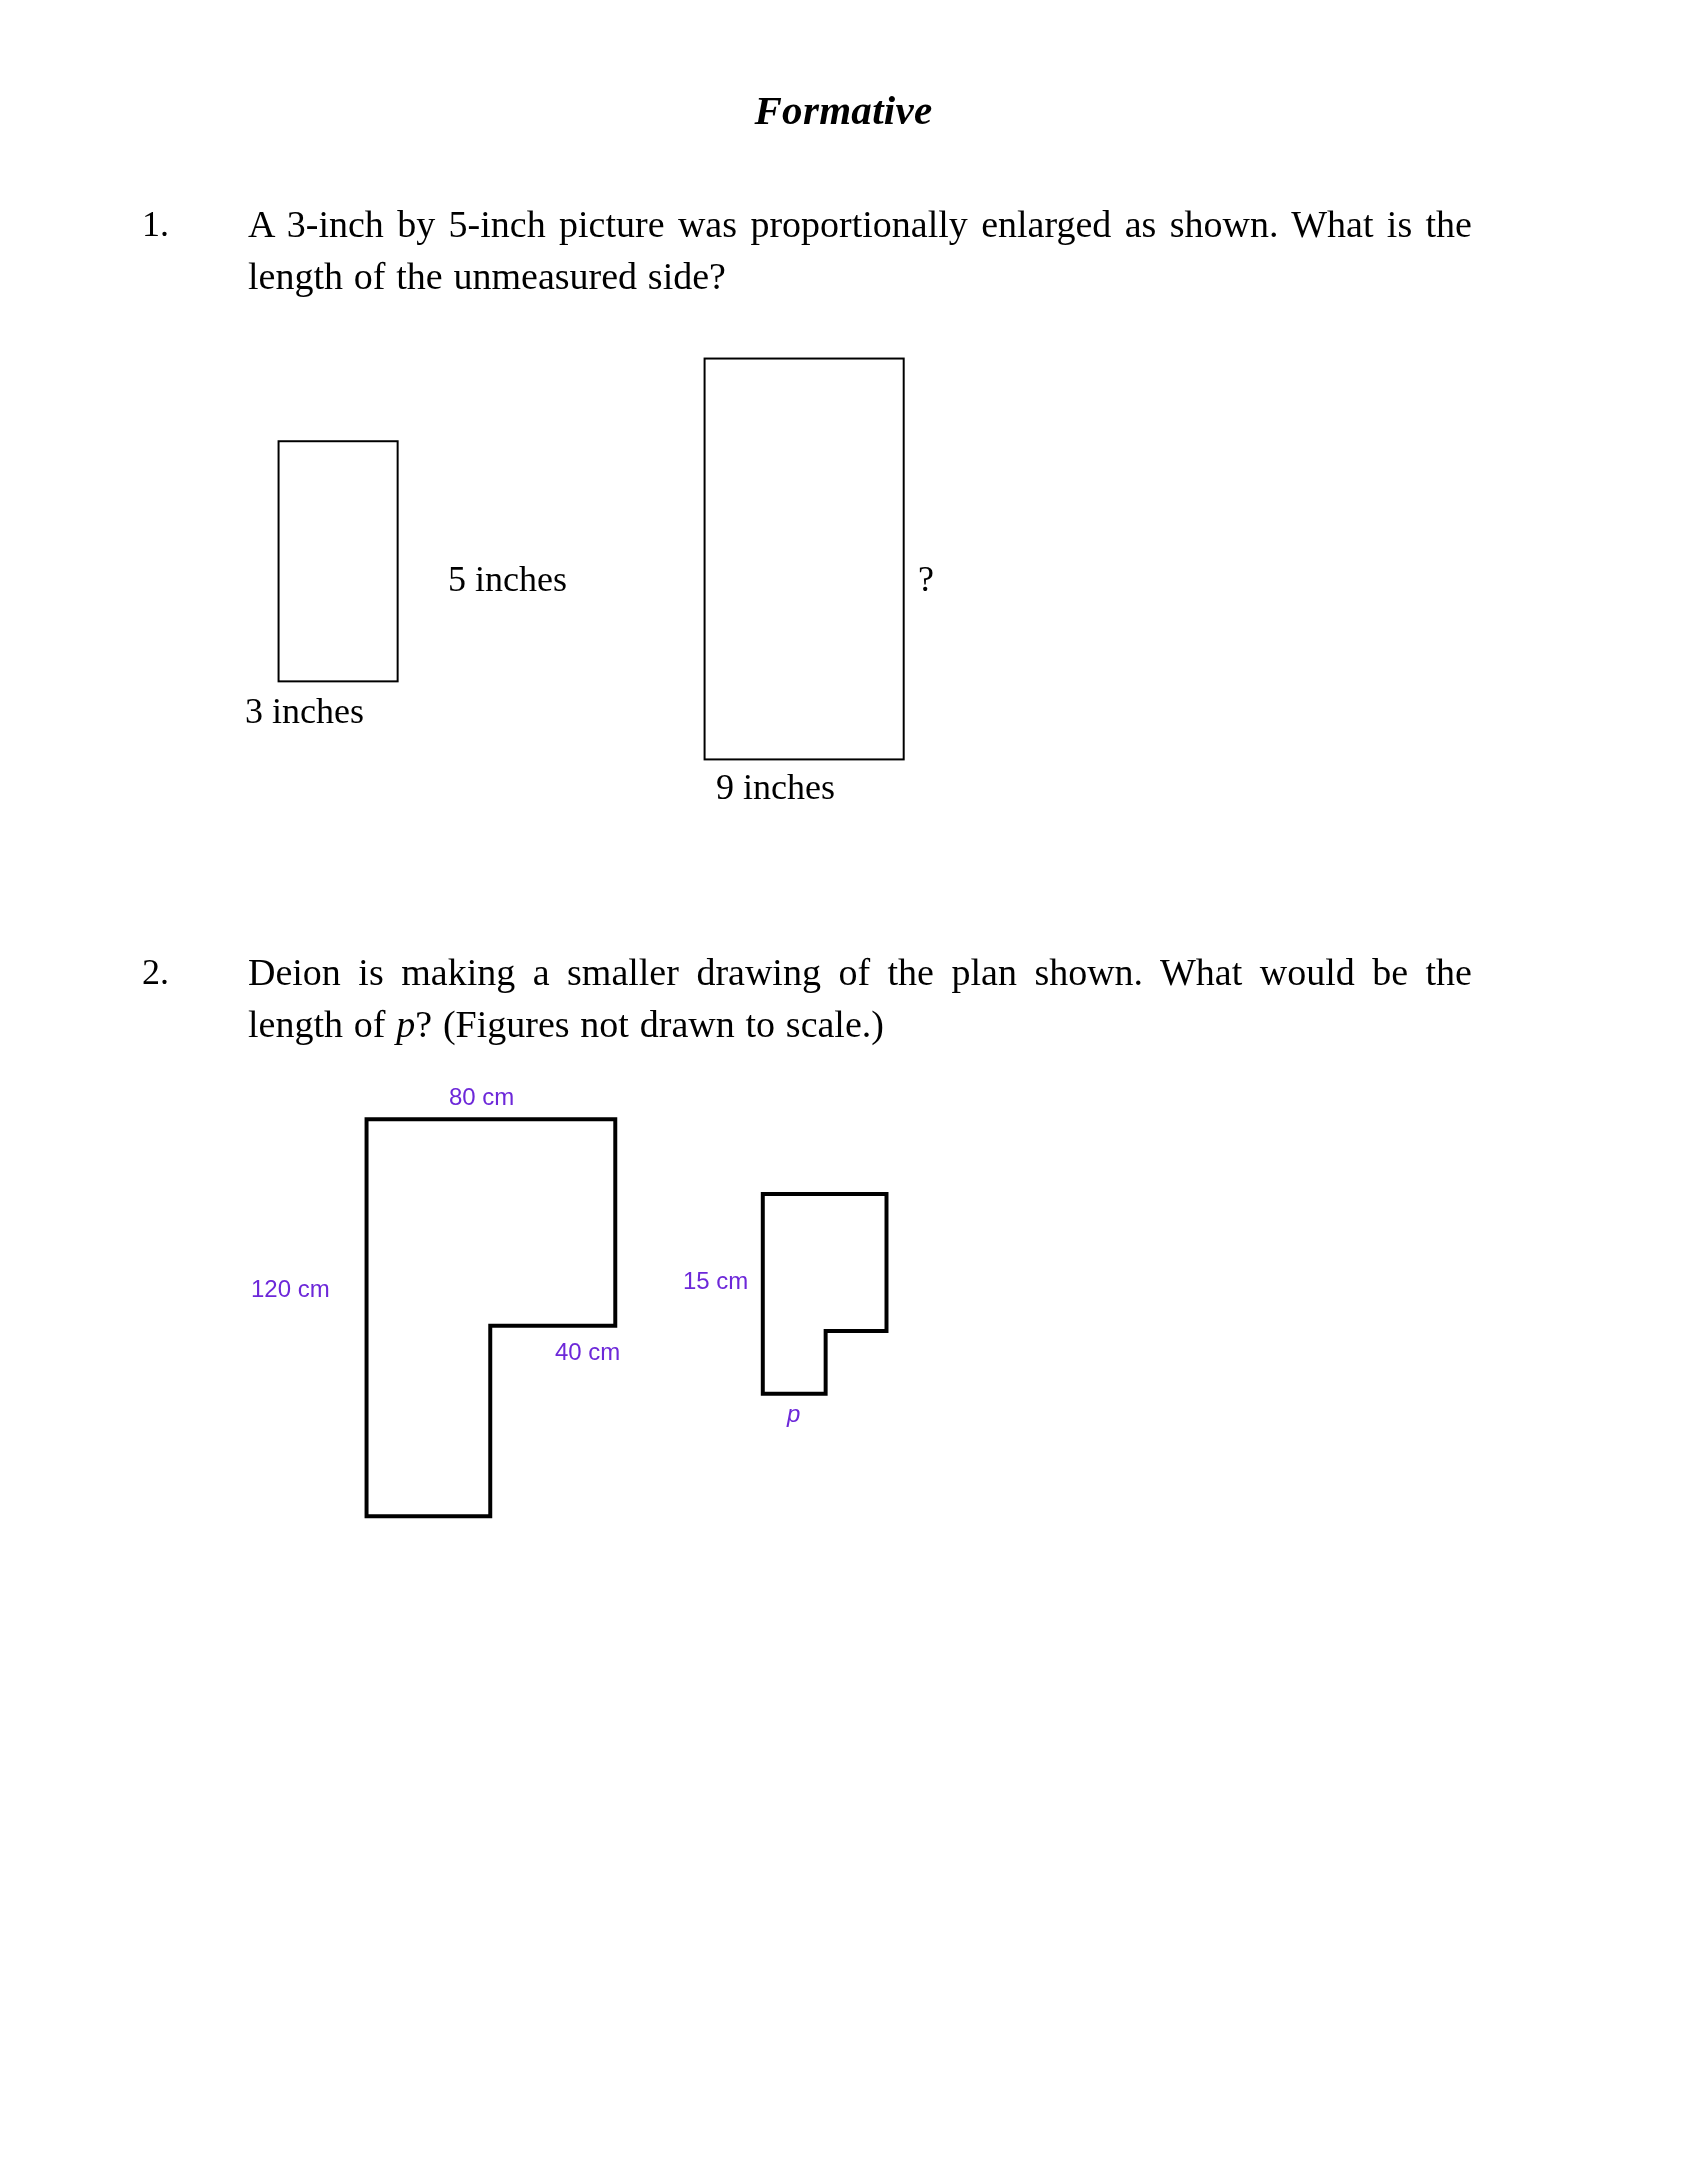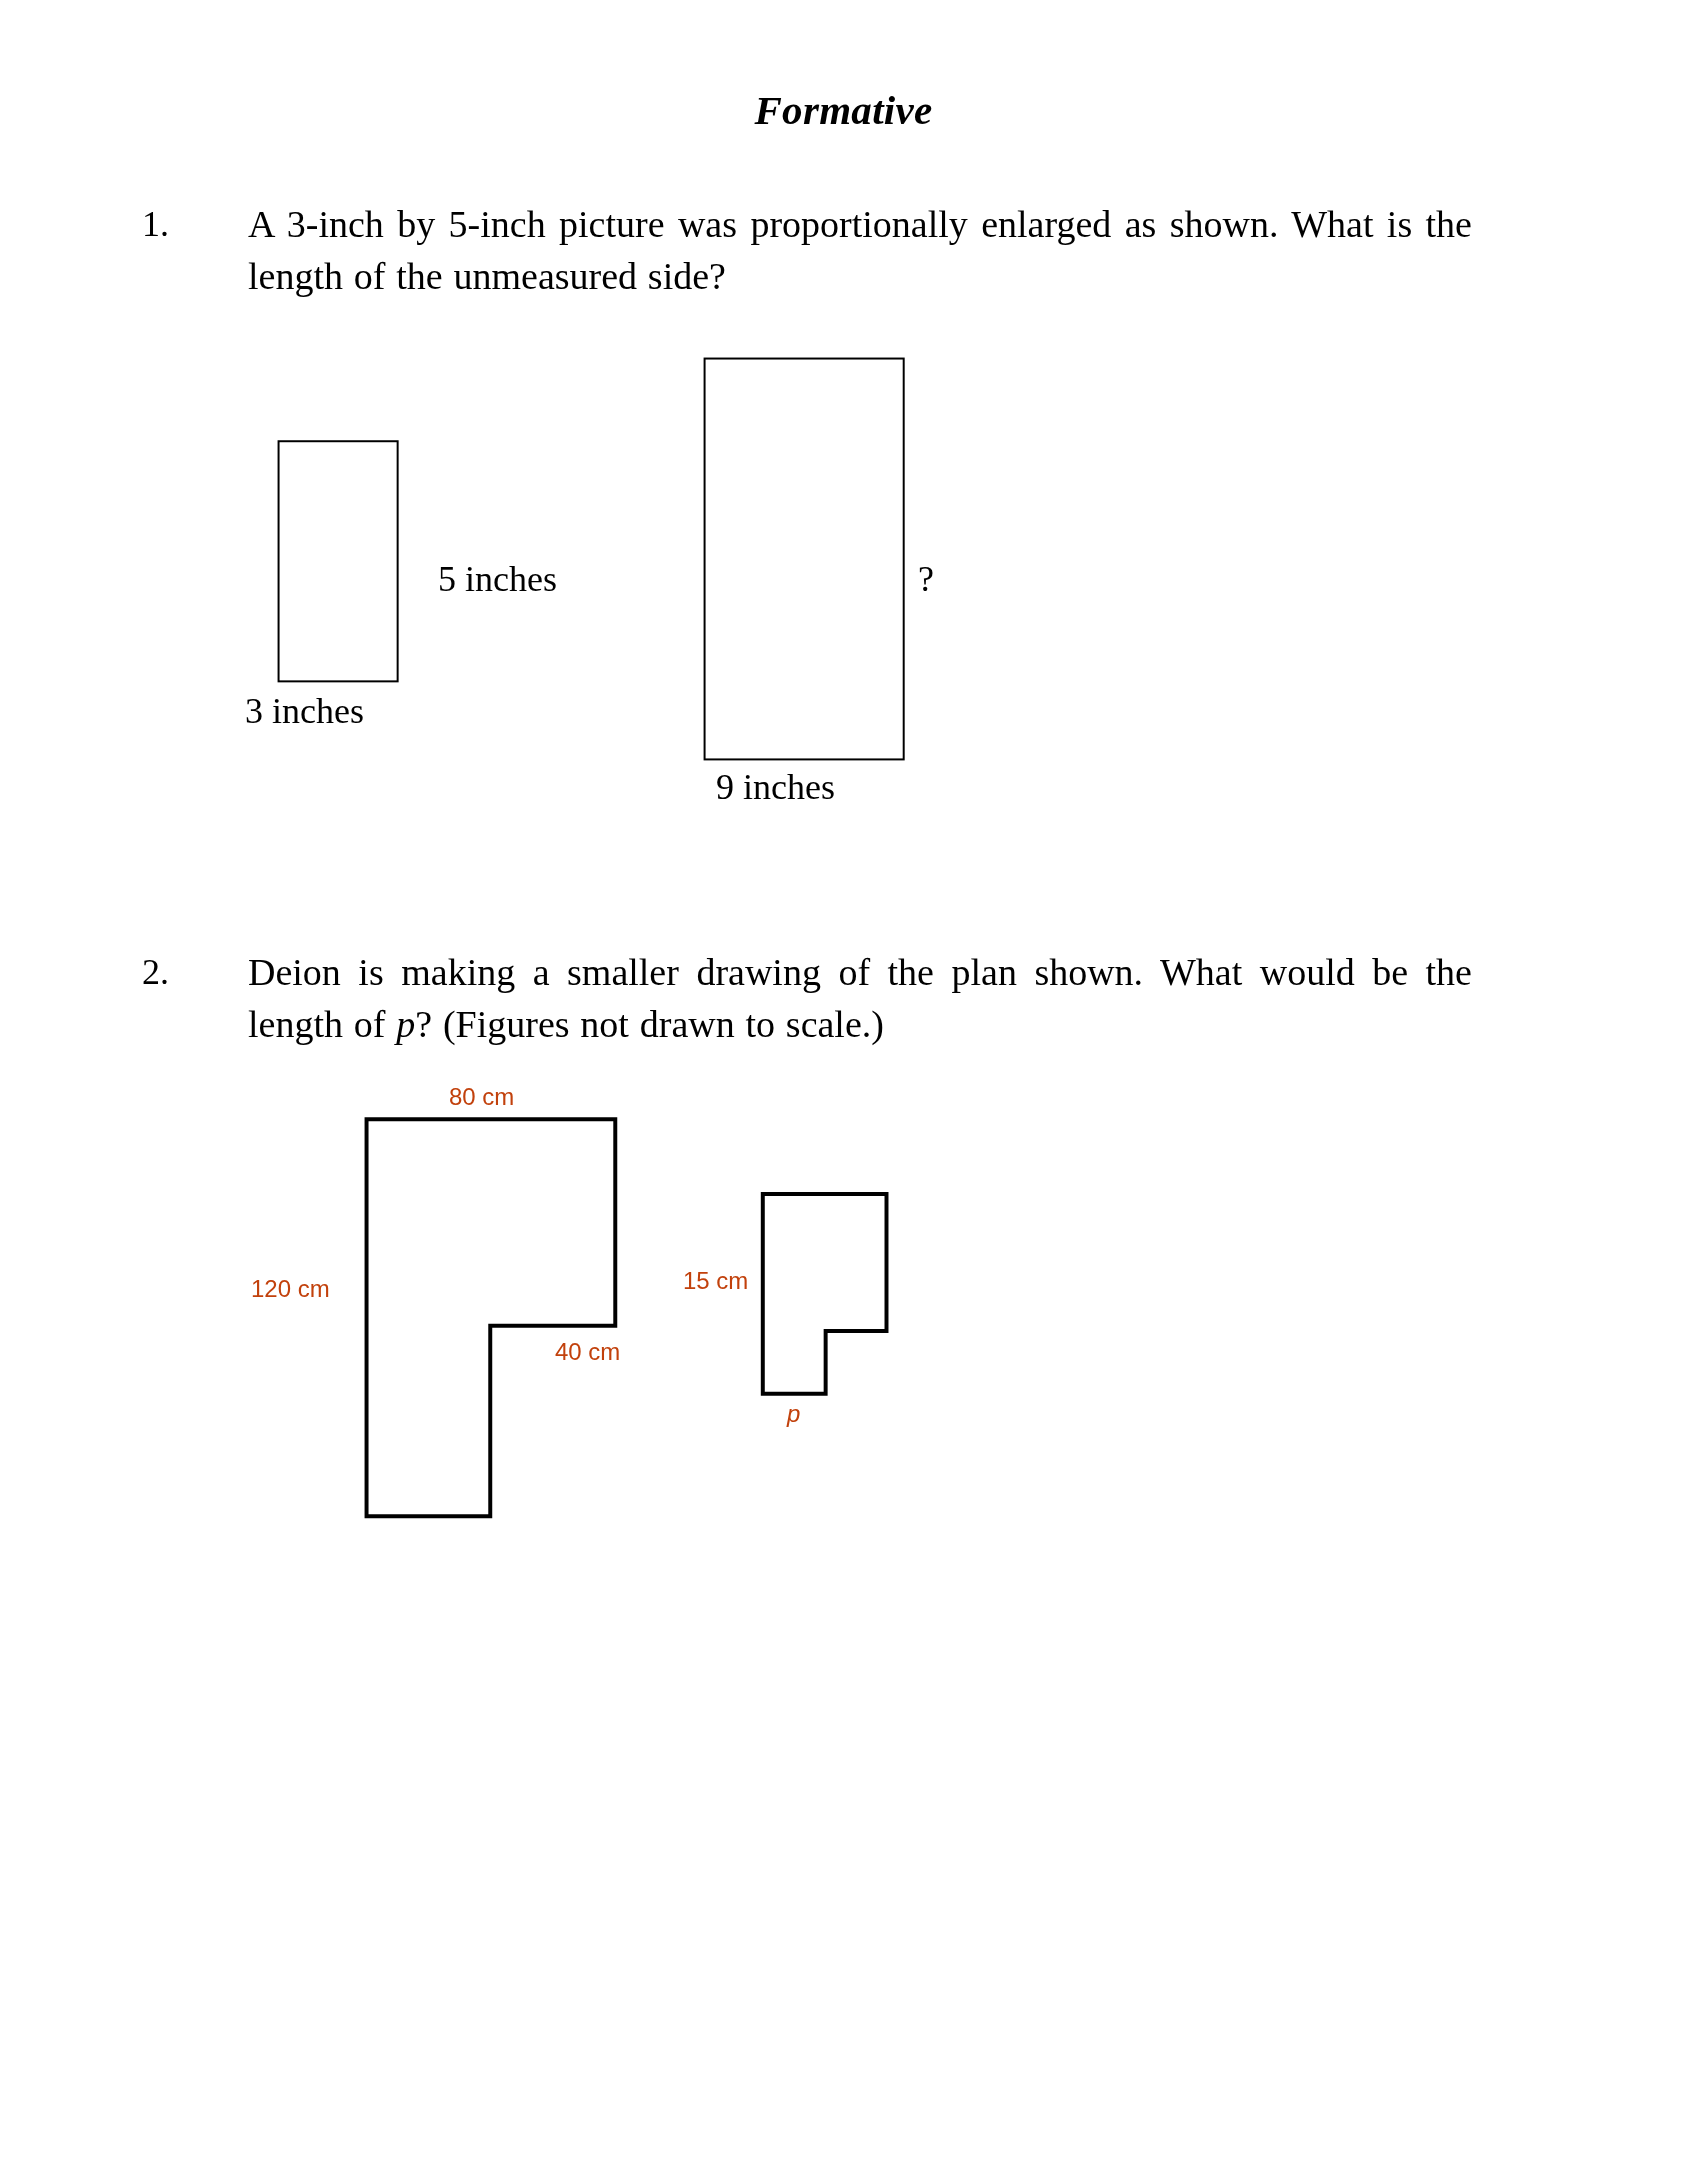--- a/index.html
+++ b/index.html
@@ -88,26 +88,26 @@
     line-height: 40px;
     white-space: nowrap;
     color: #000000;
   }
   .dim-label {
     position: absolute;
     font-family: "Liberation Sans", "DejaVu Sans", sans-serif;
     font-size: 24px;
     line-height: 26.5px;
     white-space: nowrap;
-    color: #c2410c;
+    color: #6d28d9;
   }
   .dim-label.italic { font-style: italic; }
 
   
-  #label-5-inches  { left: 438px;  top: 559px; }
+  #label-5-inches  { left: 448px;  top: 559px; }
   #label-question  { left: 918px; top: 559px; }
   #label-3-inches  { left: 245px;  top: 691px; }
   #label-9-inches  { left: 716px; top: 767px; text-align: right; }
 
   
   #label-80-cm   { left: 449px;  top: 1084px; }
   #label-120-cm  { left: 251px;  top: 1276px; }
   #label-40-cm   { left: 515px;  top: 1339px; margin-left: 40px; }
   #label-15-cm   { left: 683px; top: 1268px; }
   #label-p       { left: 787px; top: 1401px; }

